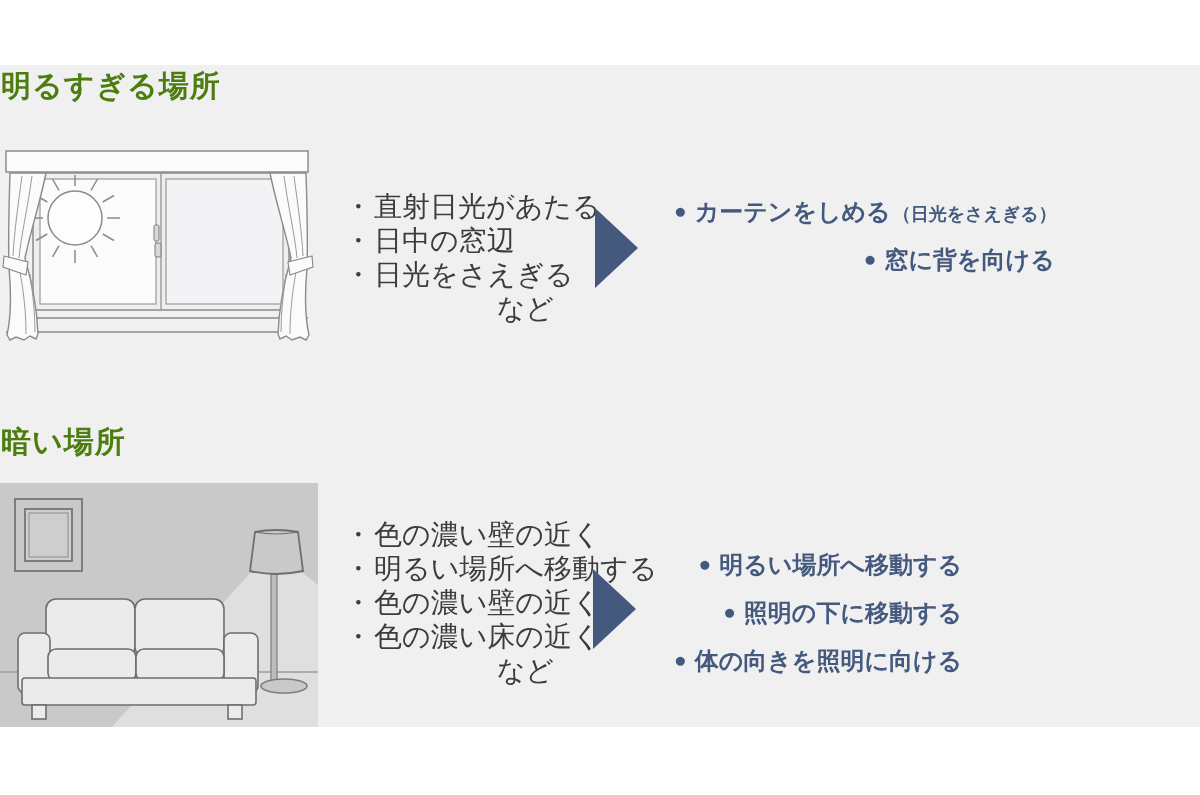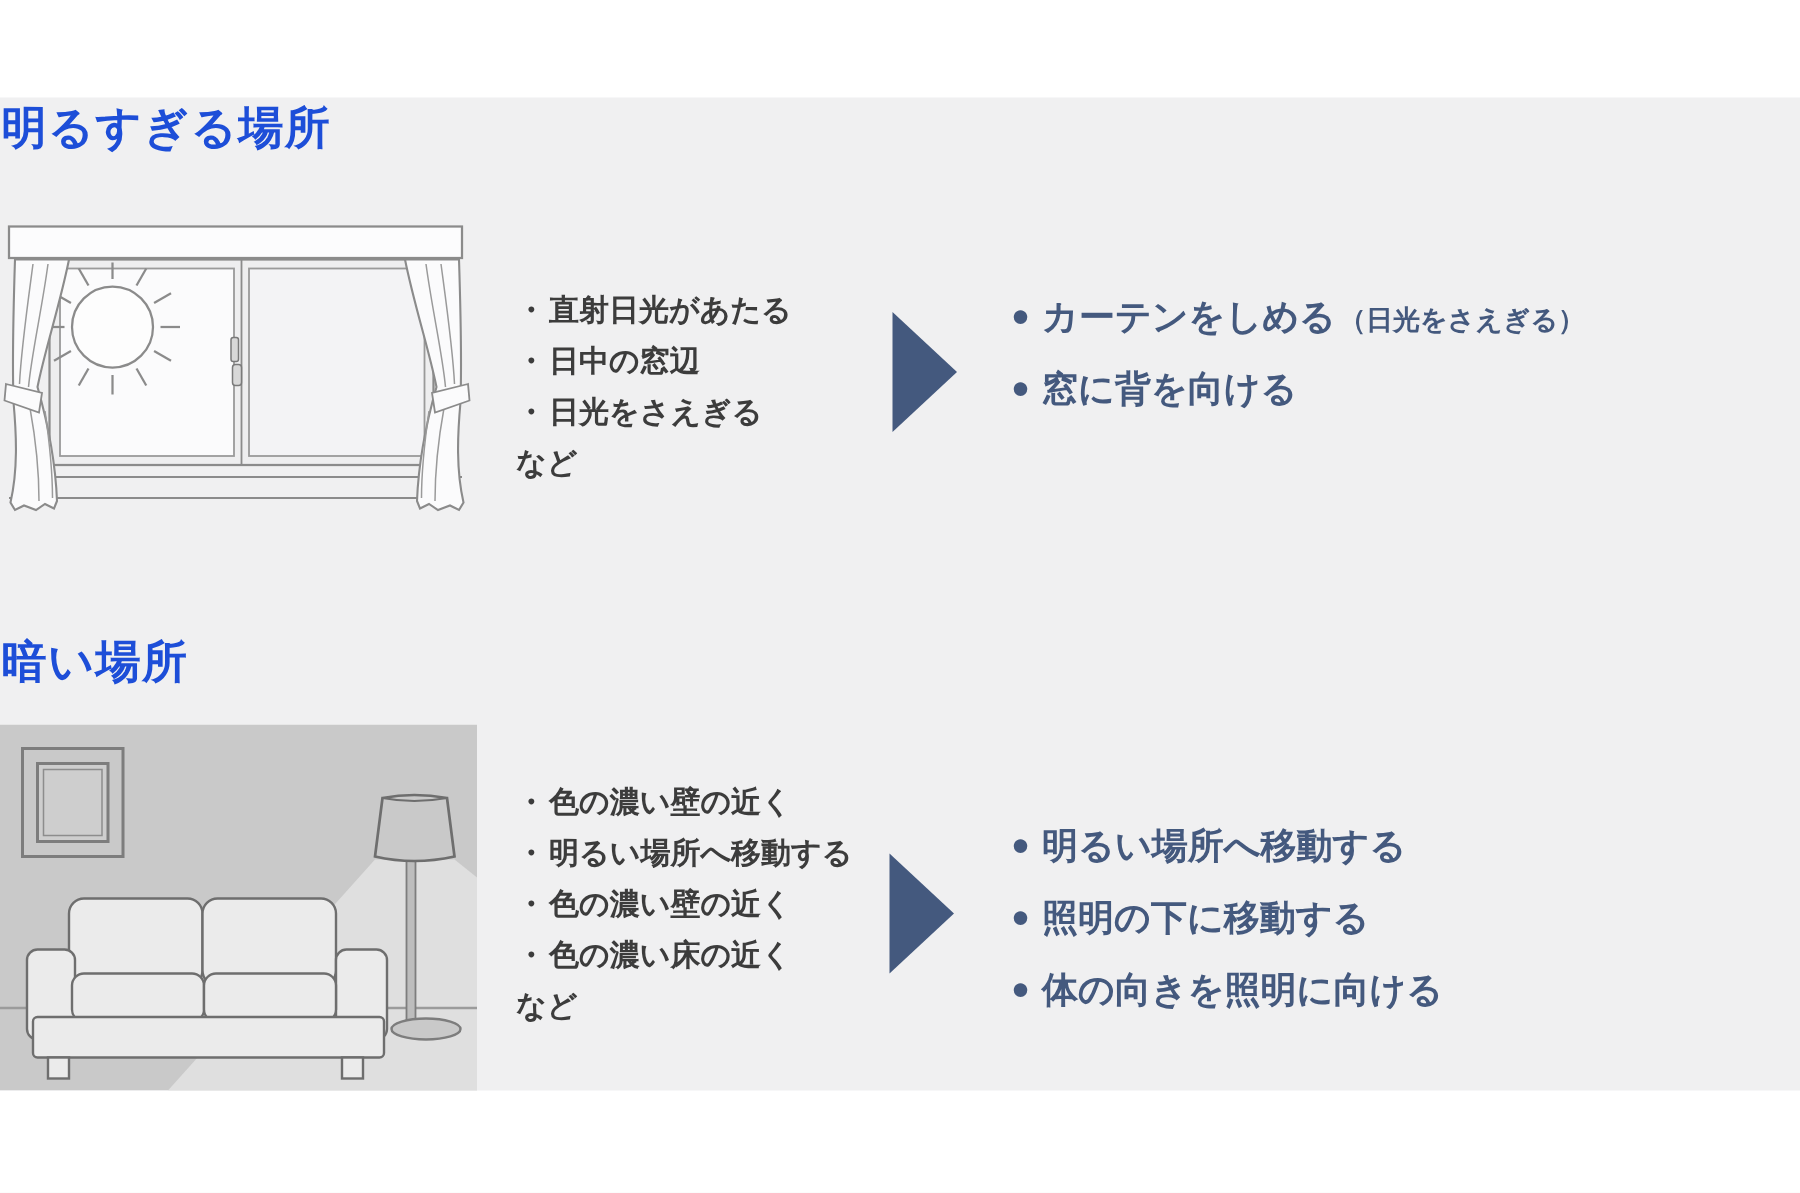--- a/index.html
+++ b/index.html
@@ -10,53 +10,53 @@
     position:relative; overflow:hidden;
   }
   .canvas { position:absolute; left:0; top:0; width:1200px; height:795px; background:#ffffff; }
   .panel  { position:absolute; left:0; top:65px; width:1200px; height:662px; background:#f0f0f1; }
   .sec { position:absolute; left:0; width:1200px; }
   #sec-bright { top:0; height:350px; }
   #sec-dark   { top:355px; height:307px; }
 
   .sec-title {
     position:absolute; left:1px;
-    font-size:30px; font-weight:bold; color:#1d4ed8;
+    font-size:30px; font-weight:bold; color:#4d7c0f;
     letter-spacing:1px; line-height:34px; white-space:nowrap;
   }
   #sec-bright .sec-title { top:4px; }
   #sec-dark   .sec-title { top:5px; }
 
   .illus { position:absolute; left:0; line-height:0; }
   #sec-bright .illus { top:83px; }
   #sec-dark   .illus { top:63px; }
 
   .causes {
     position:absolute; left:344px; width:212px;
-    list-style:none; font-size:20px; font-weight:bold; color:#3c3c3c;
+    list-style:none; font-size:28px; font-weight:normal; color:#3c3c3c;
   }
   #sec-bright .causes { top:125px; }
   #sec-dark   .causes { top:98px; }
   .causes li { line-height:34px; white-space:nowrap; }
-  .causes li.etc { padding-right:2px; }
+  .causes li.etc { text-align:right; padding-right:2px; }
   .cb { margin-right:2px; }
 
   .arrow {
     position:absolute; width:0; height:0;
     border-top:40px solid transparent;
     border-bottom:40px solid transparent;
     border-left:43px solid #44597e;
   }
   #sec-bright .arrow { left:595px; top:143px; }
   #sec-dark   .arrow { left:593px; top:149px; }
 
   .solutions { position:absolute; left:674px; list-style:none; }
   #sec-bright .solutions { top:124px; }
   #sec-dark   .solutions { top:122px; }
-  .solutions li { line-height:44px; white-space:nowrap; color:#44597e; font-weight:bold; }
+  .solutions li { line-height:44px; white-space:nowrap; color:#44597e; font-weight:bold;text-align:right; }
   .sb { font-size:21px; margin-right:8px; vertical-align:2px; }
   .sol-main { font-size:24px; }
   .sol-note { font-size:18px; margin-left:2px; }
 </style>
 </head>
 <body>
 
 <div class="canvas">
   <div class="panel">
 

